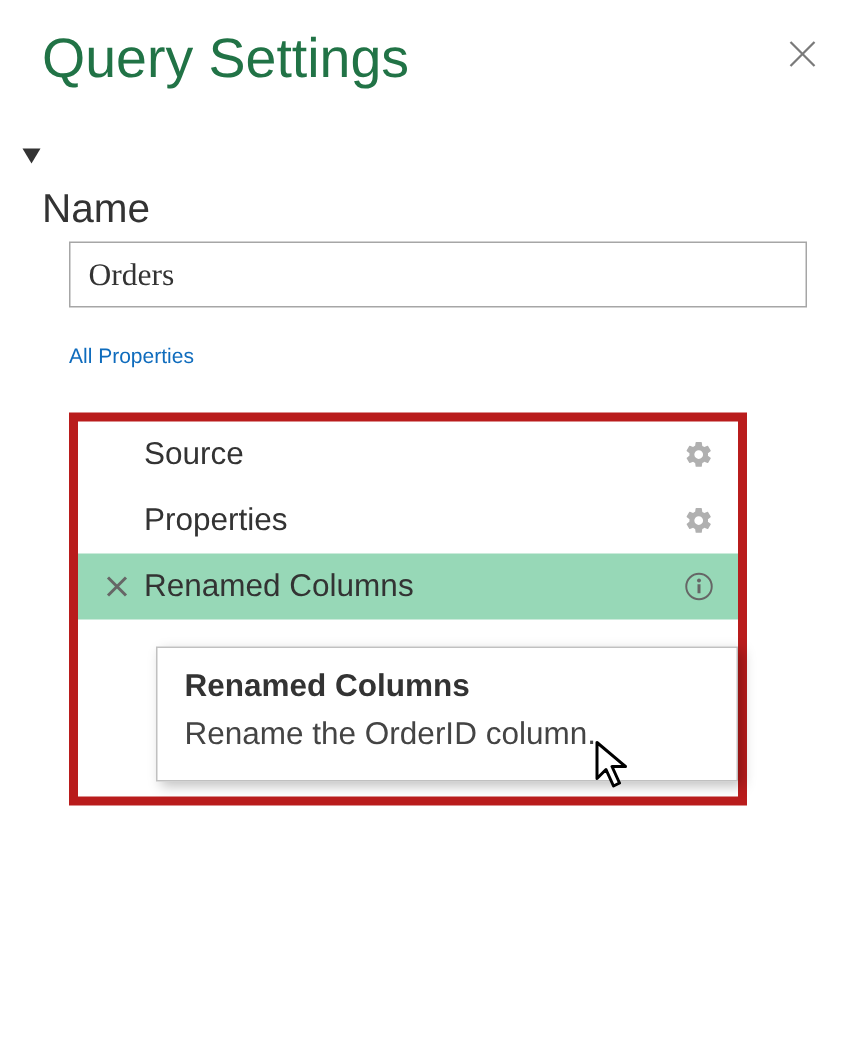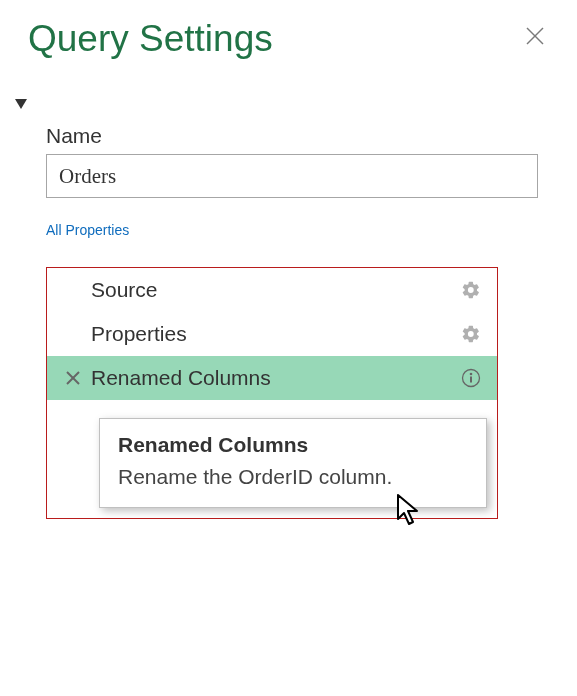--- a/index.html
+++ b/index.html
@@ -52,24 +52,23 @@
   .chev svg {
     display: block;
   }
   .section-title {
     font-size: 19px;
     font-weight: 700;
     color: #217346;
     letter-spacing: 0.5px;
   }
   .field-label {
-    font-size: 21px;
+    font-size: 27px;
     color: #333;
     margin-bottom: 6px;
-    margin-left: 18px;
   }
   .name-input {
     display: block;
     margin-left: 18px;
     width: 492px;
     height: 44px;
     border: 1px solid #a6a6a6;
     padding: 6px 12px;
     font-size: 21px;
     font-family: Liberation Serif, serif;
@@ -79,21 +78,21 @@
   .link {
     display: inline-block;
     margin-top: 24px;
     margin-left: 18px;
     font-size: 14px;
     color: #0f6cbd;
     cursor: pointer;
   }
   .steps-box {
     margin-left: 18px;
-    border: 1px solid #b91c1c;
+    border: 6px solid #b91c1c;
     width: 452px;
     position: relative;
     padding-bottom: 118px;
   }
   .step-row {
     display: flex;
     align-items: center;
     height: 44px;
     padding: 0 12px;
     font-size: 21px;

